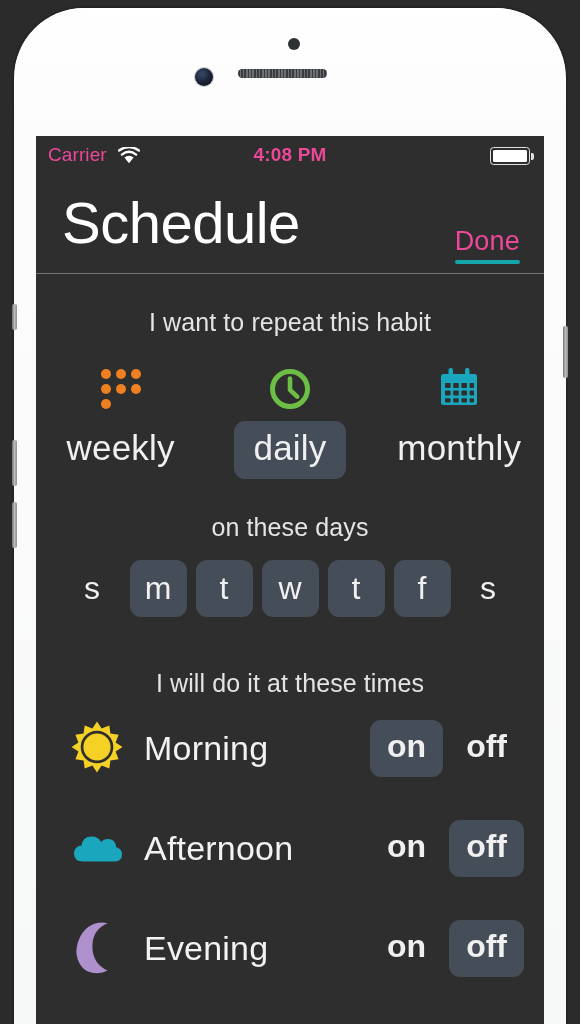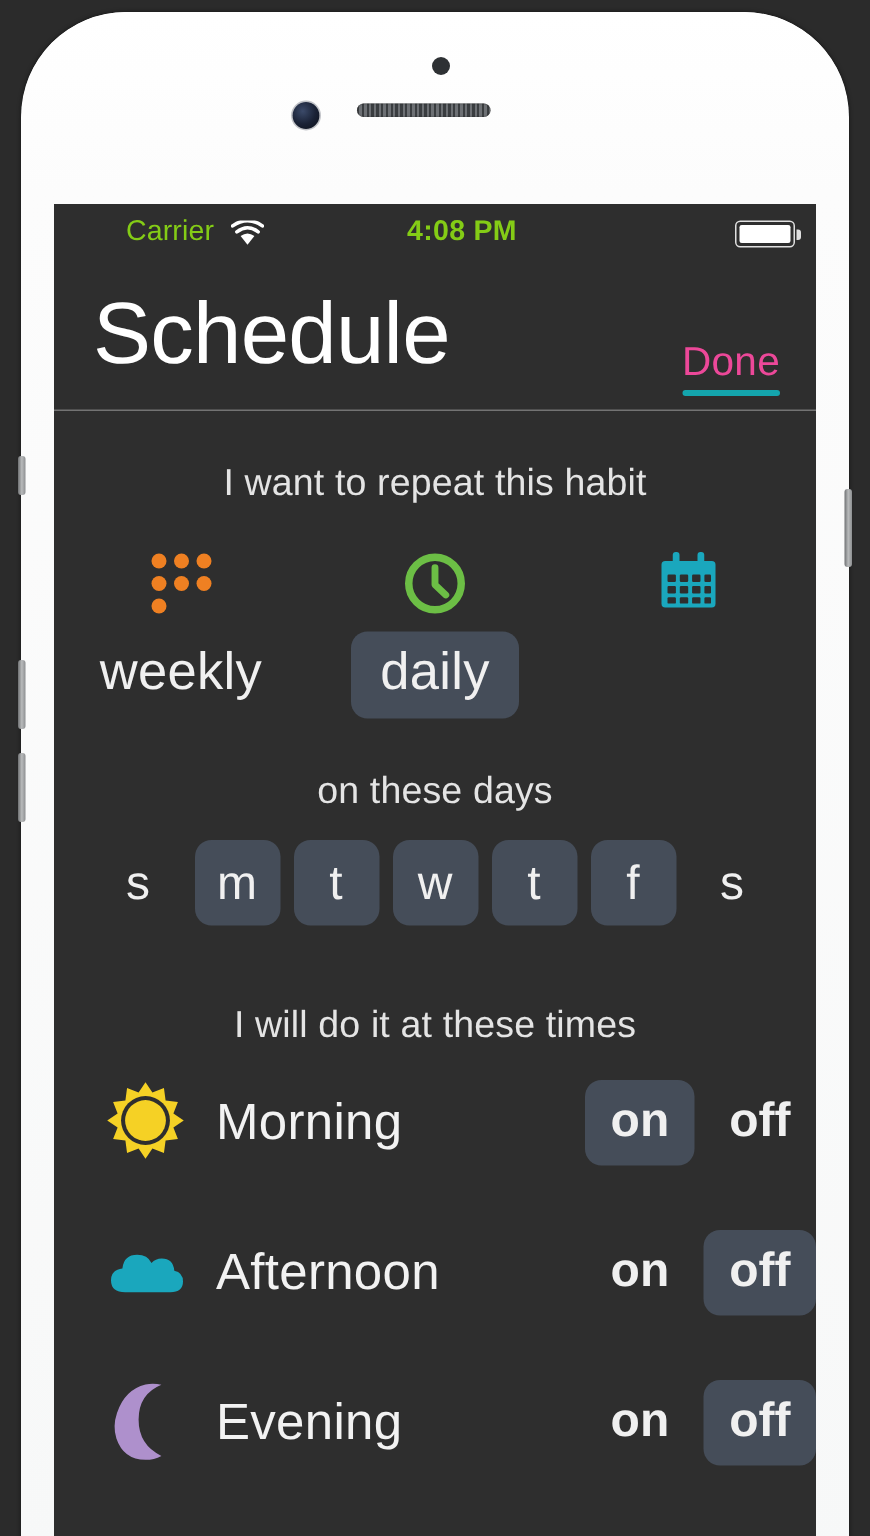--- a/index.html
+++ b/index.html
@@ -78,22 +78,21 @@
     width: 508px;
     height: 896px;
     background: #2e2e2e;
     overflow: hidden;
   }
 
   
   #status-bar {
     position: relative;
     height: 38px;
-    color: #84cc16;
-    margin-left: 36px;
+    color: #ec4899;
   }
   #carrier {
     position: absolute;
     left: 12px; top: 8px;
     font-size: 19px;
     letter-spacing: 0.1px;
   }
   #wifi-icon {
     position: absolute;
     left: 82px; top: 11px;
@@ -238,20 +237,21 @@
   }
   .day-cell.selected { background: #454d59; }
 
   
   #times-caption { margin-top: 52px; }
   .time-row {
     display: flex;
     align-items: center;
     height: 100px;
     padding-left: 30px;
+    padding-right: 20px;
   }
   .time-icon {
     width: 62px;
     display: flex;
     justify-content: center;
     align-items: center;
   }
   .time-label {
     margin-left: 16px;
     font-size: 34px;
@@ -365,20 +365,21 @@
                 <rect x="15.2" y="23.6" width="5.6" height="5" rx="0.8"></rect>
                 <rect x="23.4" y="23.6" width="5.6" height="5" rx="0.8"></rect>
                 <rect x="31.6" y="23.6" width="4.4" height="5" rx="0.8"></rect>
                 <rect x="7" y="31.2" width="5.6" height="4.2" rx="0.8"></rect>
                 <rect x="15.2" y="31.2" width="5.6" height="4.2" rx="0.8"></rect>
                 <rect x="23.4" y="31.2" width="5.6" height="4.2" rx="0.8"></rect>
                 <rect x="31.6" y="31.2" width="4.4" height="4.2" rx="0.8"></rect>
               </g>
             </svg>
           </div>
+          <div class="freq-label">monthly</div>
         </div>
       </div>
 
       <div class="section-caption" id="days-caption">on these days</div>
 
       <div id="days-row">
         <div class="day-cell">s</div>
         <div class="day-cell selected">m</div>
         <div class="day-cell selected">t</div>
         <div class="day-cell selected">w</div>

